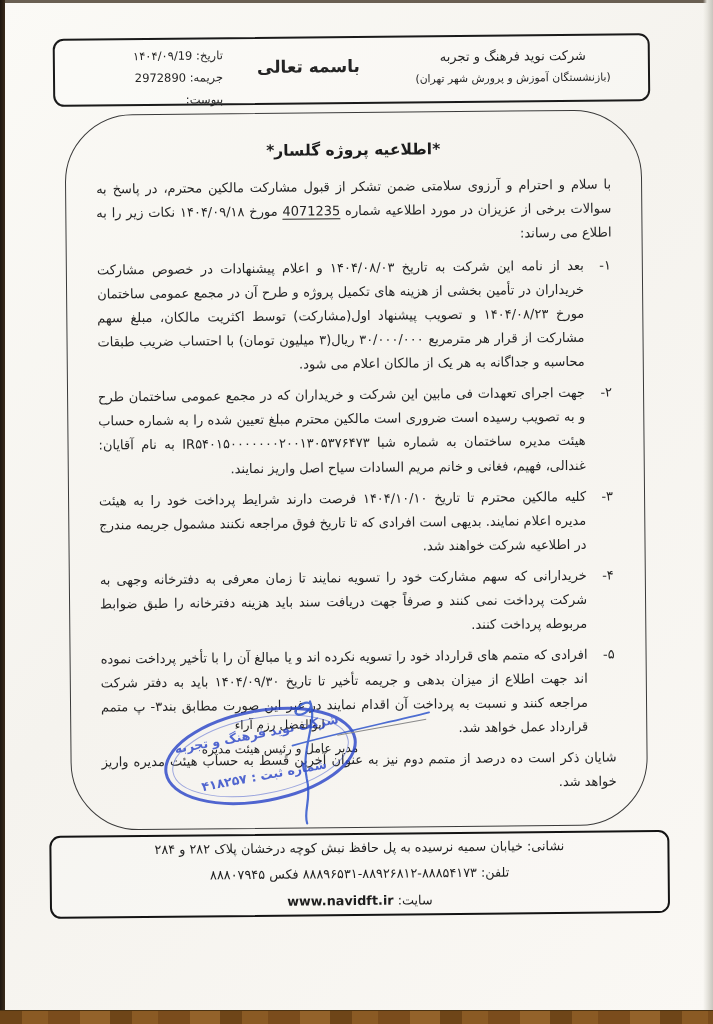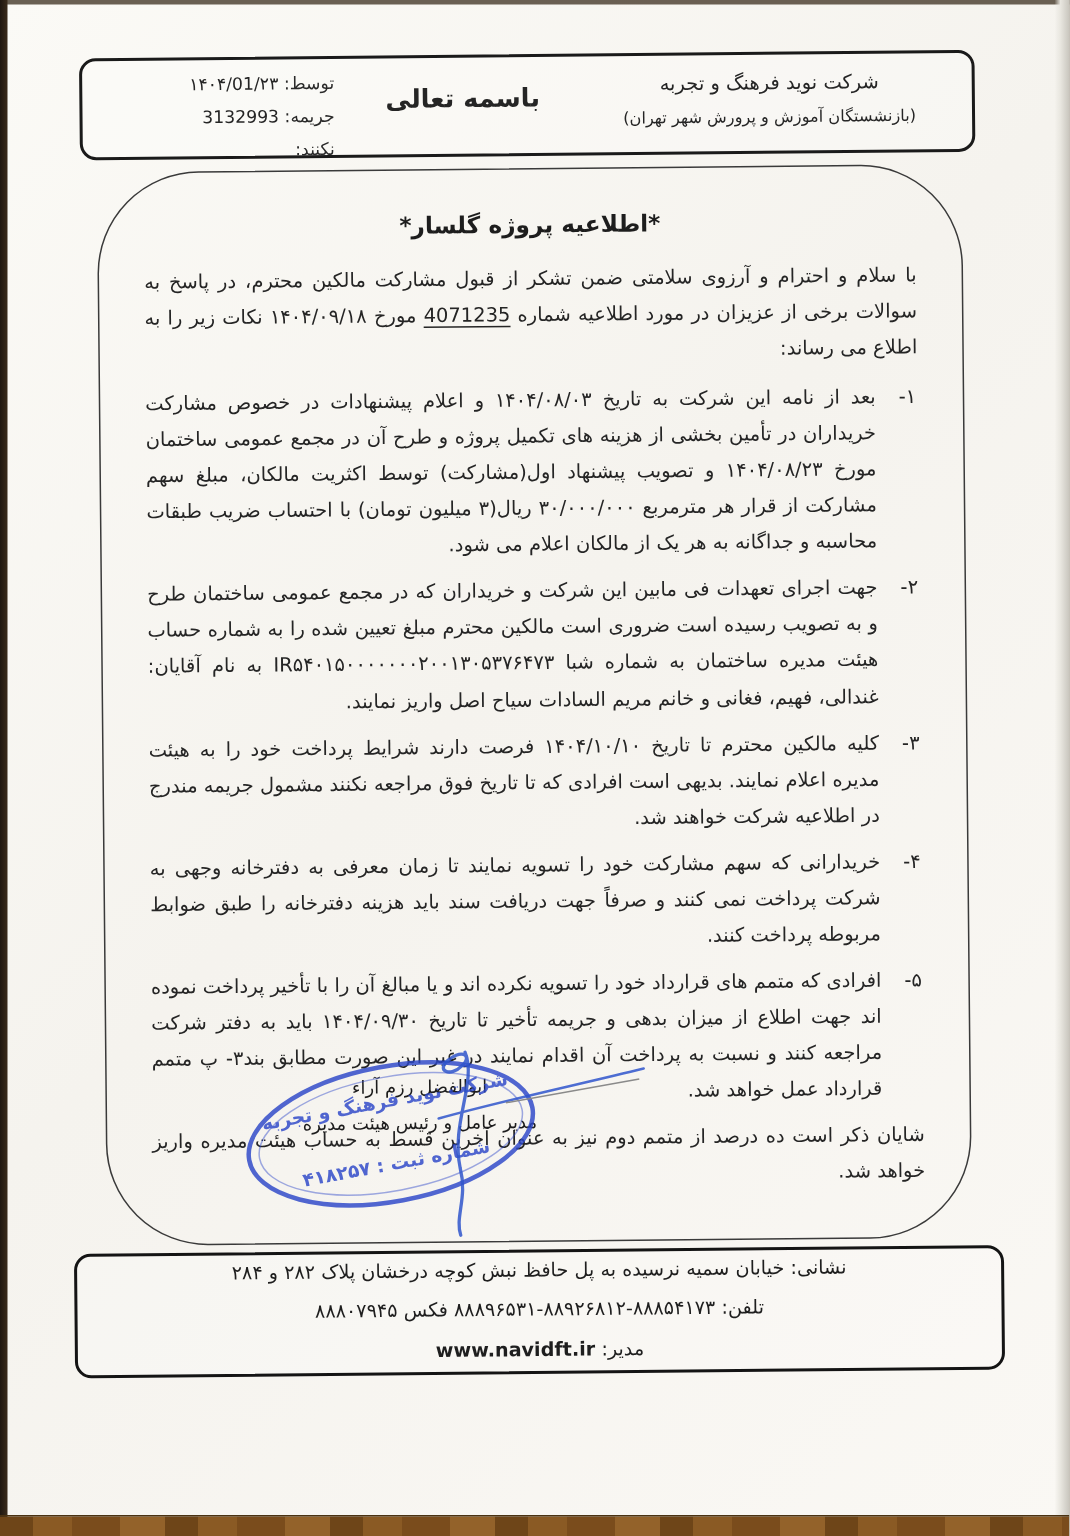--- a/index.html
+++ b/index.html
@@ -71,29 +71,29 @@
   <div class="tilt">
 
     <div class="header-box">
       <div class="company">
         <div class="company-name">شرکت نوید فرهنگ و تجربه</div>
         <div class="company-sub">(بازنشستگان آموزش و پرورش شهر تهران)</div>
       </div>
       <div class="bismillah">باسمه تعالی</div>
       <div class="meta">
         <div class="meta-row">
-          <span class="lbl">توسط:</span>
-          <span class="val">۱۴۰۴/01/۲۳</span>
+          <span class="lbl">تاریخ:</span>
+          <span class="val">۱۴۰۴/۰۹/19</span>
         </div>
         <div class="meta-row">
           <span class="lbl">جریمه:</span>
-          <span class="val">3132993</span>
+          <span class="val">2972890</span>
         </div>
         <div class="meta-row">
-          <span class="lbl">نکنند:</span>
+          <span class="lbl">پیوست:</span>
         </div>
       </div>
     </div>
 
     <div class="body-box">
       <div class="doc-title">*اطلاعیه پروژه گلسار*</div>
 
       <p class="para"><span>با سلام و احترام و آرزوی سلامتی ضمن تشکر از قبول مشارکت مالکین محترم، در پاسخ به سوالات برخی از عزیزان در مورد اطلاعیه شماره </span><span class="u">4071235</span><span> مورخ ۱۴۰۴/۰۹/۱۸ نکات زیر را به اطلاع می رساند:</span></p>
 
       <div class="para item">
@@ -136,19 +136,19 @@
           <path d="M156,14 c 8,-8 18,-5 10,3 c -8,8 -18,3 -9,-4"></path>
         </g>
         <path d="M195,42 L284,27" stroke="#8a8a8a" stroke-width="1" fill="none"></path>
       </svg>
     </div>
 
     <div class="footer-box">
       <div>نشانی: خیابان سمیه نرسیده به پل حافظ نبش کوچه درخشان پلاک ۲۸۲ و ۲۸۴</div>
       <div>تلفن: ۸۸۸۵۴۱۷۳‏-۸۸۹۲۶۸۱۲‏-۸۸۸۹۶۵۳۱ فکس ۸۸۸۰۷۹۴۵</div>
       <div>
-        <span>مدیر:</span>
+        <span>سایت:</span>
         <span class="site-url">www.navidft.ir</span>
       </div>
     </div>
 
   </div>
 </div>
 
 </body></html>

